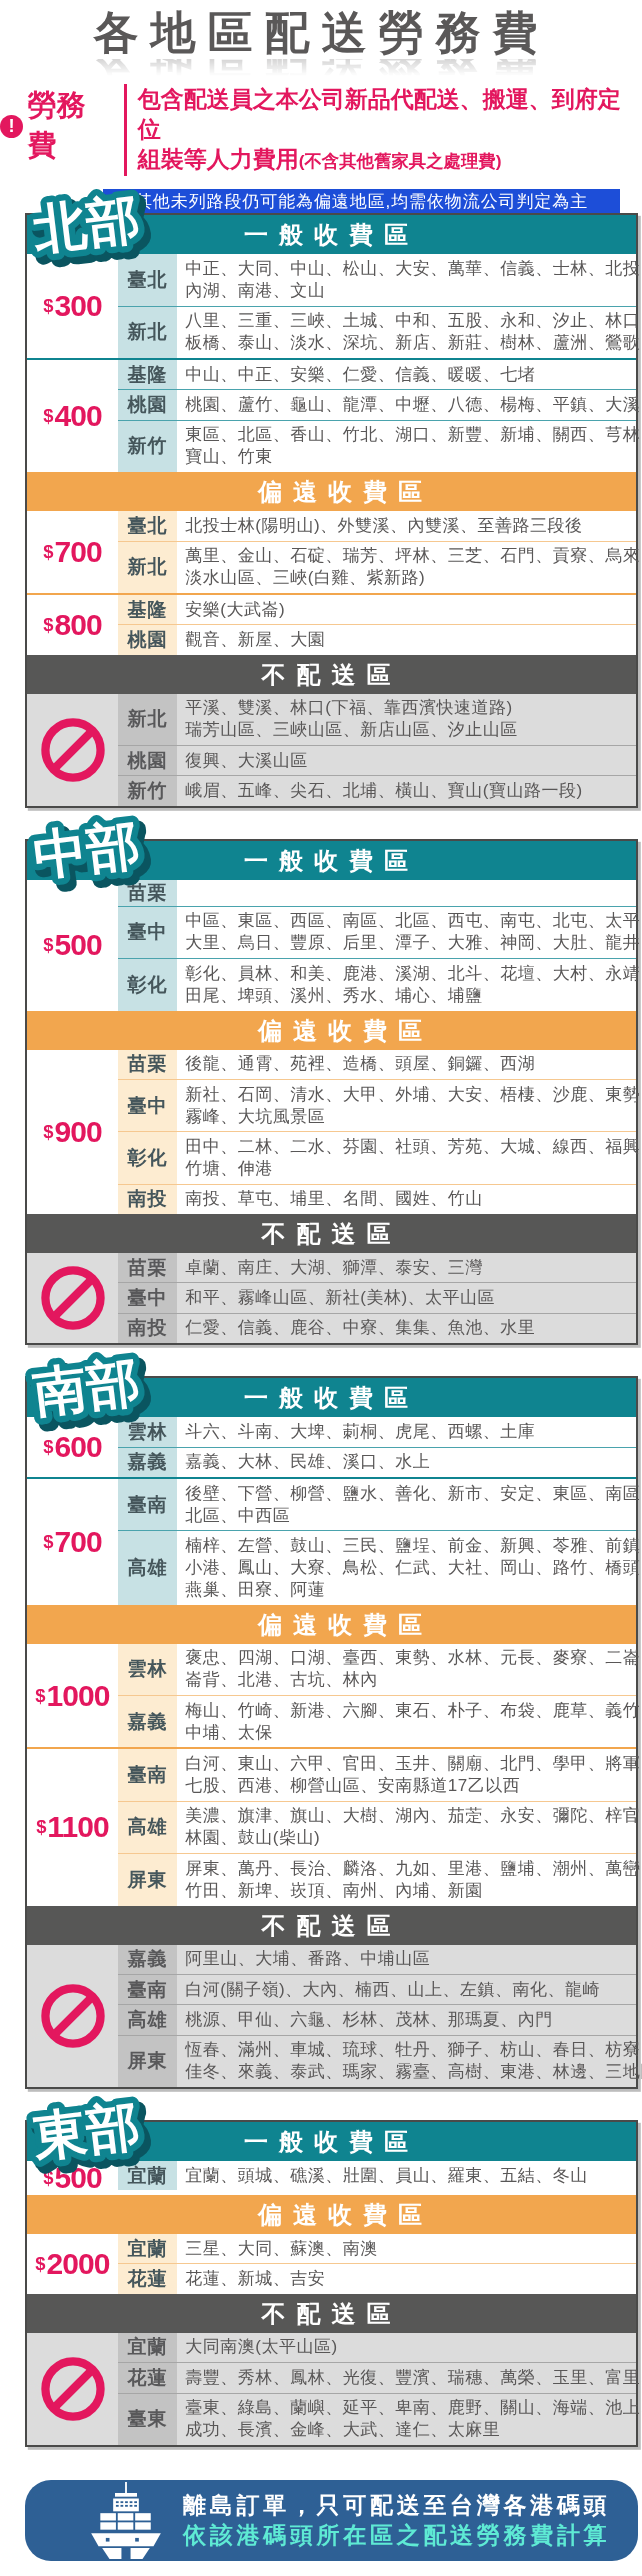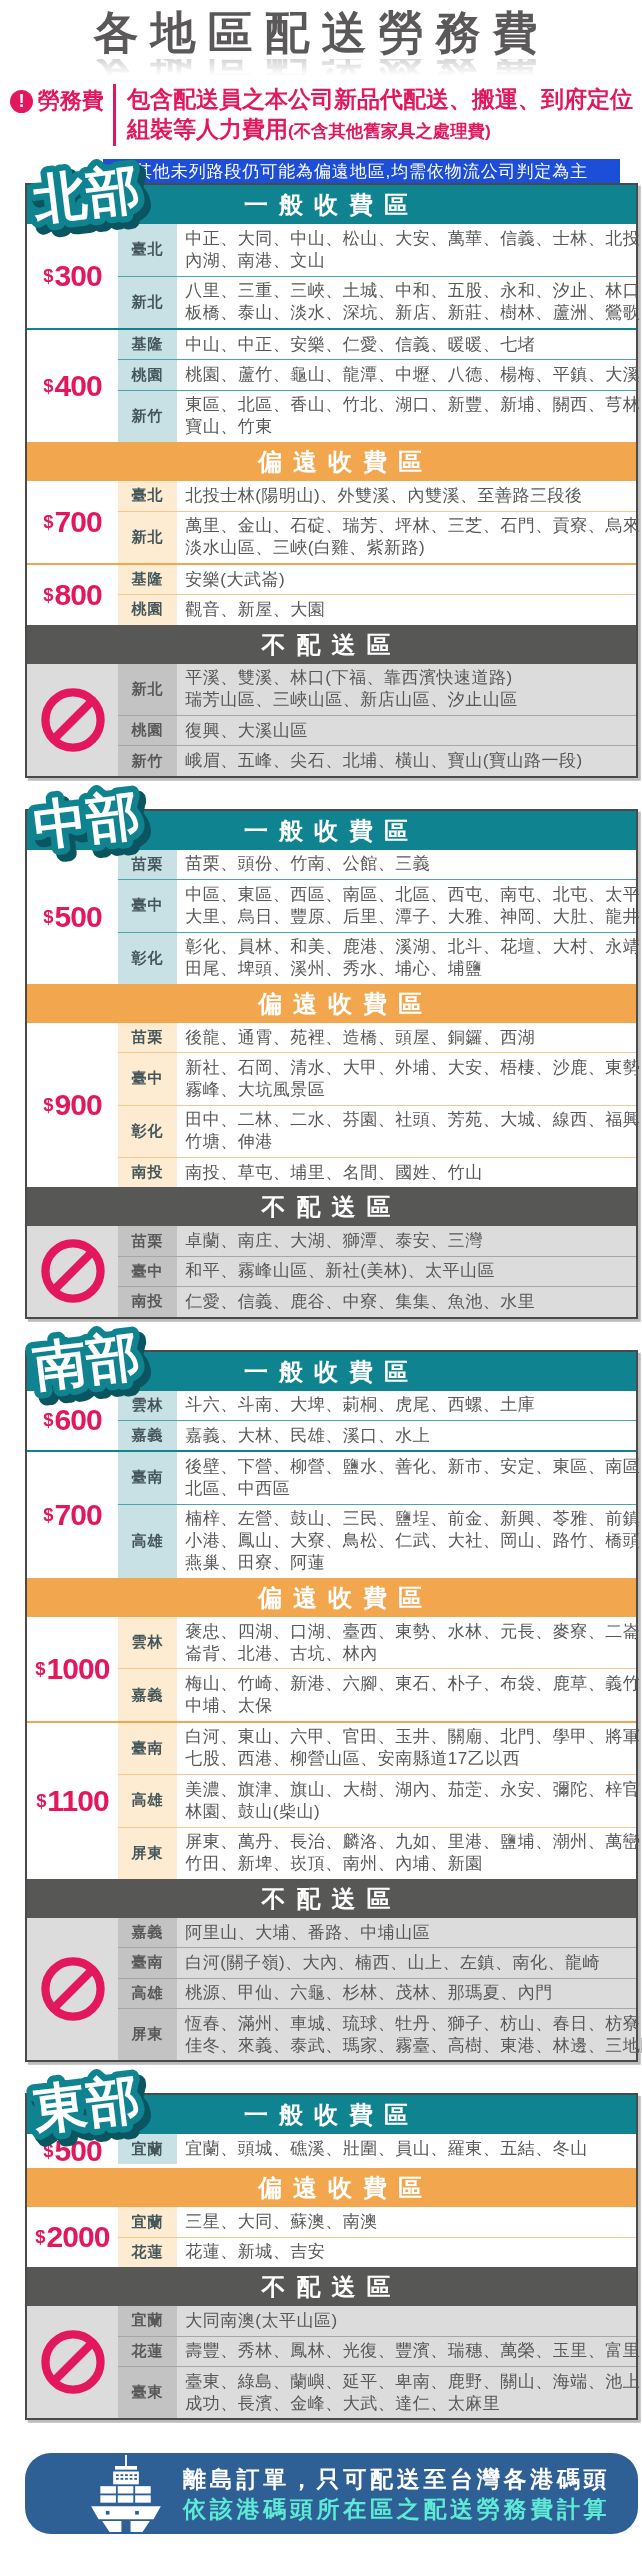--- a/index.html
+++ b/index.html
@@ -20,21 +20,21 @@
     -webkit-mask-image:linear-gradient(to top,rgba(0,0,0,.9),transparent 70%);
             mask-image:linear-gradient(to top,rgba(0,0,0,.9),transparent 70%);
   }
   
   .note{display:flex;justify-content:center;align-items:flex-start;margin-top:1.8px;color:#e3175e;}
   .note-left{display:flex;align-items:center;gap:4.6px;padding-top:1.8px;}
   .excl-icon{
     width:23px;height:23px;border-radius:50%;background:#e3175e;color:#fff;
     font-weight:bold;font-size:18.4px;display:flex;align-items:center;justify-content:center;flex:0 0 auto;
   }
-  .note-label{font-size:22px;font-weight:bold;font-family:Liberation Mono, monospace;}
+  .note-label{font-size:29px;font-weight:bold;font-family:Liberation Mono, monospace;}
   .note-text{border-left:3.7px solid #e3175e;margin-left:9.2px;padding-left:11px;}
   .note-line{font-size:23px;font-weight:bold;line-height:30px;}
   .note-small{font-size:17.4px;font-weight:bold;}
   
   .region{position:relative;margin:31px 0 0 25px;width:613px;}
   .region:first-of-type{margin-top:37px;}
   .badge{position:absolute;left:-14.7px;top:-35px;z-index:5;transform:rotate(-7deg);}
   .notice-strip{
     position:absolute;left:78px;right:18px;top:-24px;height:24px;background:#1d4ed8;
     color:#fff;font-size:17px;display:flex;align-items:center;justify-content:center;
@@ -59,21 +59,21 @@
   }
   .dollar{font-size:18.4px;font-weight:bold;align-self:center;margin-right:0.9px;}
   .amount{font-size:30px;font-weight:bold;letter-spacing:-0.9px;}
   .rows{flex:1 1 auto;display:flex;flex-direction:column;min-width:0;}
   .row{display:flex;}
   .zone.general .row + .row{border-top:0.9px solid #4aa3ad;}
   .zone.remote  .row + .row{border-top:0.9px solid #f6c890;}
   .zone.none    .row + .row{border-top:0.9px solid #a6a6a6;}
   .county{
     width:59px;flex:0 0 59px;display:flex;align-items:center;justify-content:center;
-    font-size:15px;font-weight:bold;color:#45565b;letter-spacing:0.9px;
+    font-size:19px;font-weight:bold;color:#45565b;letter-spacing:0.9px;
   }
   .zone.general .county{background:#c7e1e4;}
   .zone.remote  .county{background:#fdecd1;}
   .zone.none    .county{background:#c3c3c3;color:#58585a;}
   .zone.none{background:#dcdcdc;}
   .areas{flex:1;padding:3.7px 3.7px 3.7px 8.3px;display:flex;flex-direction:column;justify-content:center;}
   .area-line{font-size:17px;line-height:22px;color:#595757;letter-spacing:0.5px;white-space:nowrap;}
   
   .footer{
     margin:33px 0 0 25px;width:613px;height:81px;background:#2e6095;
@@ -252,23 +252,20 @@
         <div class="zone-header general">一般收費區</div>
         <div class="zone general">
           <div class="group">
             <div class="price-cell">
               <span class="dollar">$</span>
               <span class="amount">500</span>
             </div>
             <div class="rows">
               <div class="row">
                 <div class="county">苗栗</div>
-                <div class="areas">
-                  <div class="area-line">苗栗、頭份、竹南、公館、三義</div>
-                </div>
               </div>
               <div class="row">
                 <div class="county">臺中</div>
                 <div class="areas">
                   <div class="area-line">中區、東區、西區、南區、北區、西屯、南屯、北屯、太平</div>
                   <div class="area-line">大里、烏日、豐原、后里、潭子、大雅、神岡、大肚、龍井</div>
                 </div>
               </div>
               <div class="row">
                 <div class="county">彰化</div>

